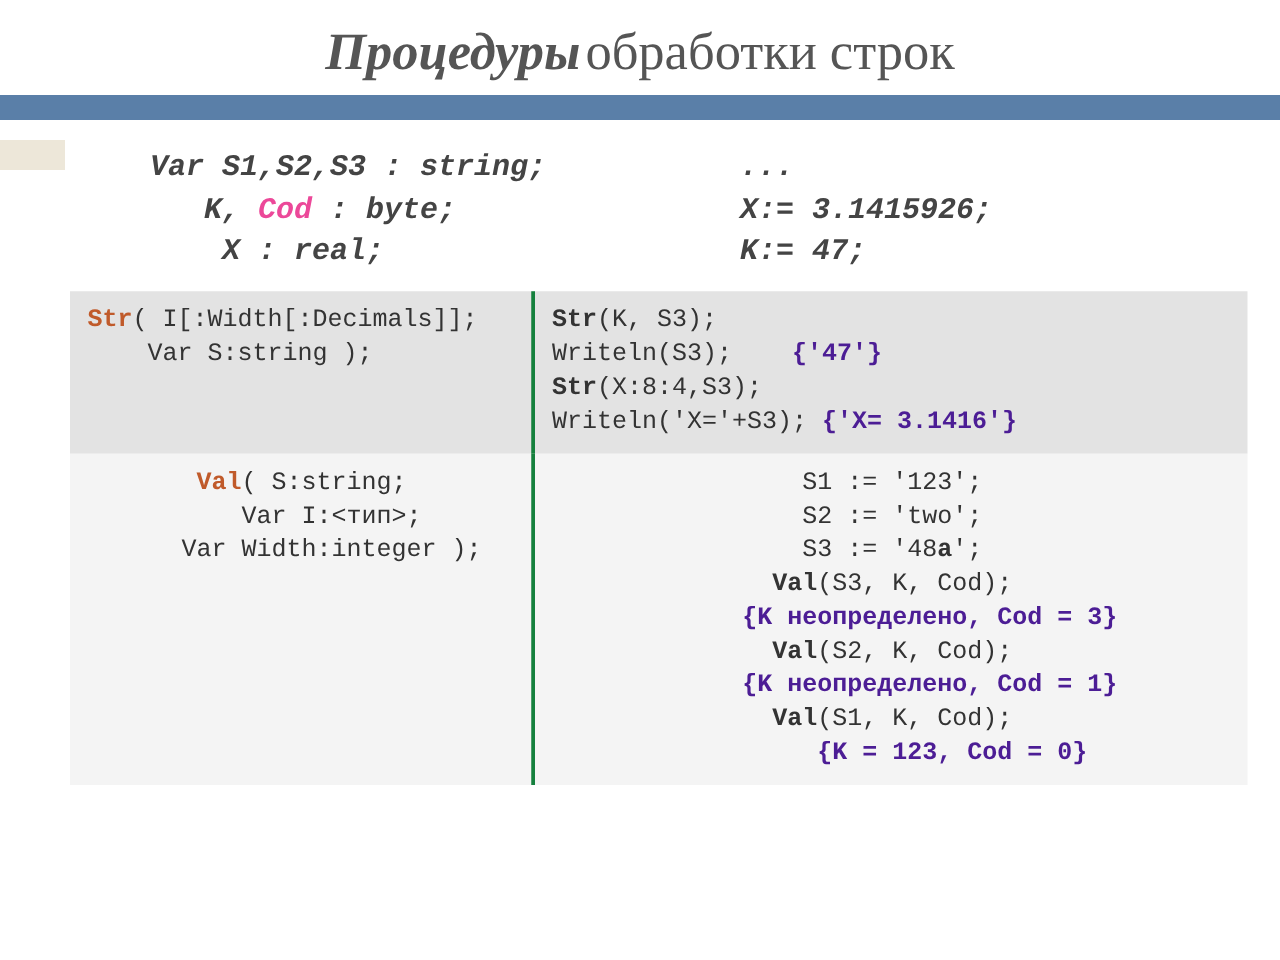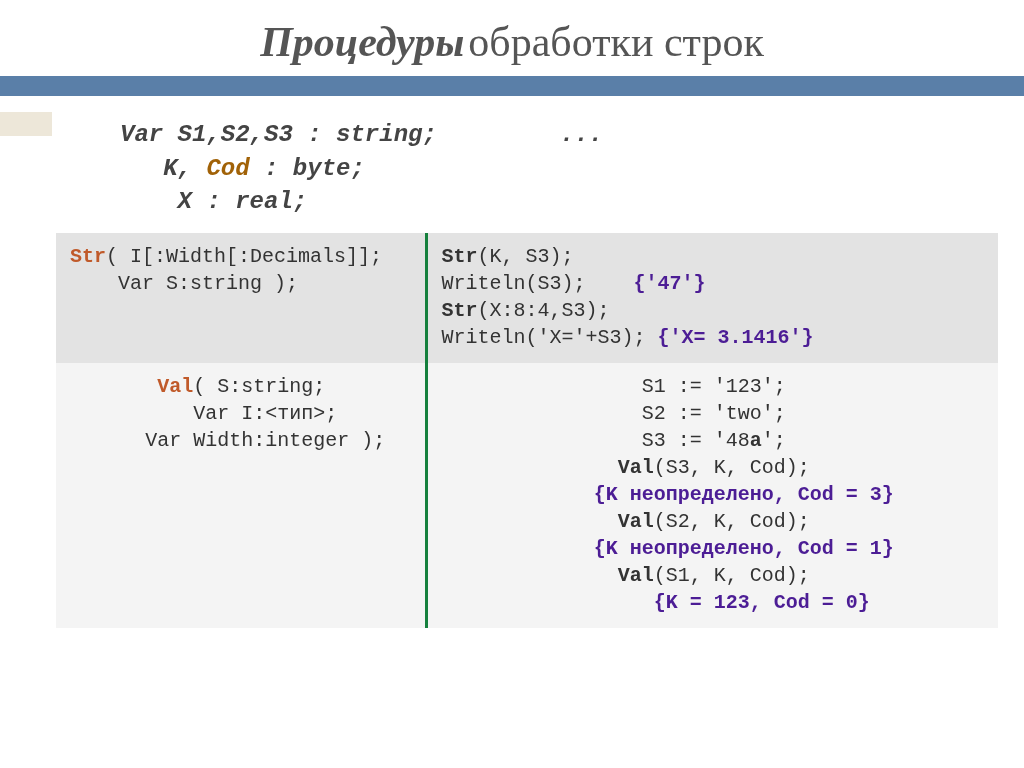--- a/index.html
+++ b/index.html
@@ -3,23 +3,23 @@
 <meta charset="utf-8">
 <style>
   * { margin: 0; padding: 0; box-sizing: border-box; }
   html, body { width: 1024px; height: 768px; font-family: Georgia, 'Times New Roman', serif; background: #fff; }
   .slide { width: 1024px; height: 768px; position: relative; overflow: hidden; border-radius: 13px; }
   .title-row { padding: 18px 0 10px 0; text-align: center; }
   .title-row .t1 { font-size: 42px; font-style: italic; font-weight: bold; color: #555; }
   .title-row .t2 { font-size: 42px; color: #555; }
   .divider { height: 20px; background: #5a7fa8; width: 100%; }
   .tab-stub { position: absolute; left: 0; top: 112px; width: 52px; height: 24px; background: #ede7d9; }
-  .decl-wrap { display: flex; padding: 22px 40px 14px 120px; gap: 20px; }
+  .decl-wrap { display: flex; padding: 22px 40px 14px 120px; gap: 52px; }
   .decl-left { flex: 0 0 420px; font-family: 'Courier New', monospace; font-style: italic; font-size: 24px; font-weight: bold; color: #444; line-height: 1.4; }
-  .decl-left .kw { color: #a16207; font-style: italic; }
+  .decl-left .kw { color: #ec4899; font-style: italic; }
   .decl-right { flex: 1; font-family: 'Courier New', monospace; font-style: italic; font-size: 24px; font-weight: bold; color: #444; line-height: 1.4; }
   .tbl { width: 942px; margin-left: 56px; border-collapse: collapse; table-layout: fixed; }
   .tbl td { vertical-align: top; padding: 10px 12px 12px 14px; font-family: 'Courier New', monospace; font-size: 20px; line-height: 1.35; color: #333; }
   .r1 td { background: #e3e3e3; }
   .r2 td { background: #f4f4f4; text-align: center; }
   .col1 { width: 370px; border-right: 3px solid #15803d; }
   .fn { color: #c05a2a; font-weight: bold; }
   .bold { font-weight: bold; }
   .cm { color: #4c1d95; font-weight: bold; }
 </style>
@@ -35,20 +35,22 @@
   <div class="tab-stub"></div>
 
   <div class="decl-wrap">
     <div class="decl-left">
       <div><span>Var S1,S2,S3 : string;</span></div>
       <div>&nbsp;&nbsp;&nbsp;<span>K,</span> <span class="kw">Cod</span> <span>: byte;</span></div>
       <div>&nbsp;&nbsp;&nbsp;&nbsp;<span>X : real;</span></div>
     </div>
     <div class="decl-right">
       <div>...</div>
+      <div>X:= 3.1415926;</div>
+      <div>K:= 47;</div>
     </div>
   </div>
 
   <table class="tbl">
     <tbody>
         <tr class="r1">
       <td class="col1">
         <span class="fn">Str</span><span>( I[:Width[:Decimals]];</span><br>
         &nbsp;&nbsp;&nbsp;&nbsp;<span>Var S:string );</span>
       </td>

